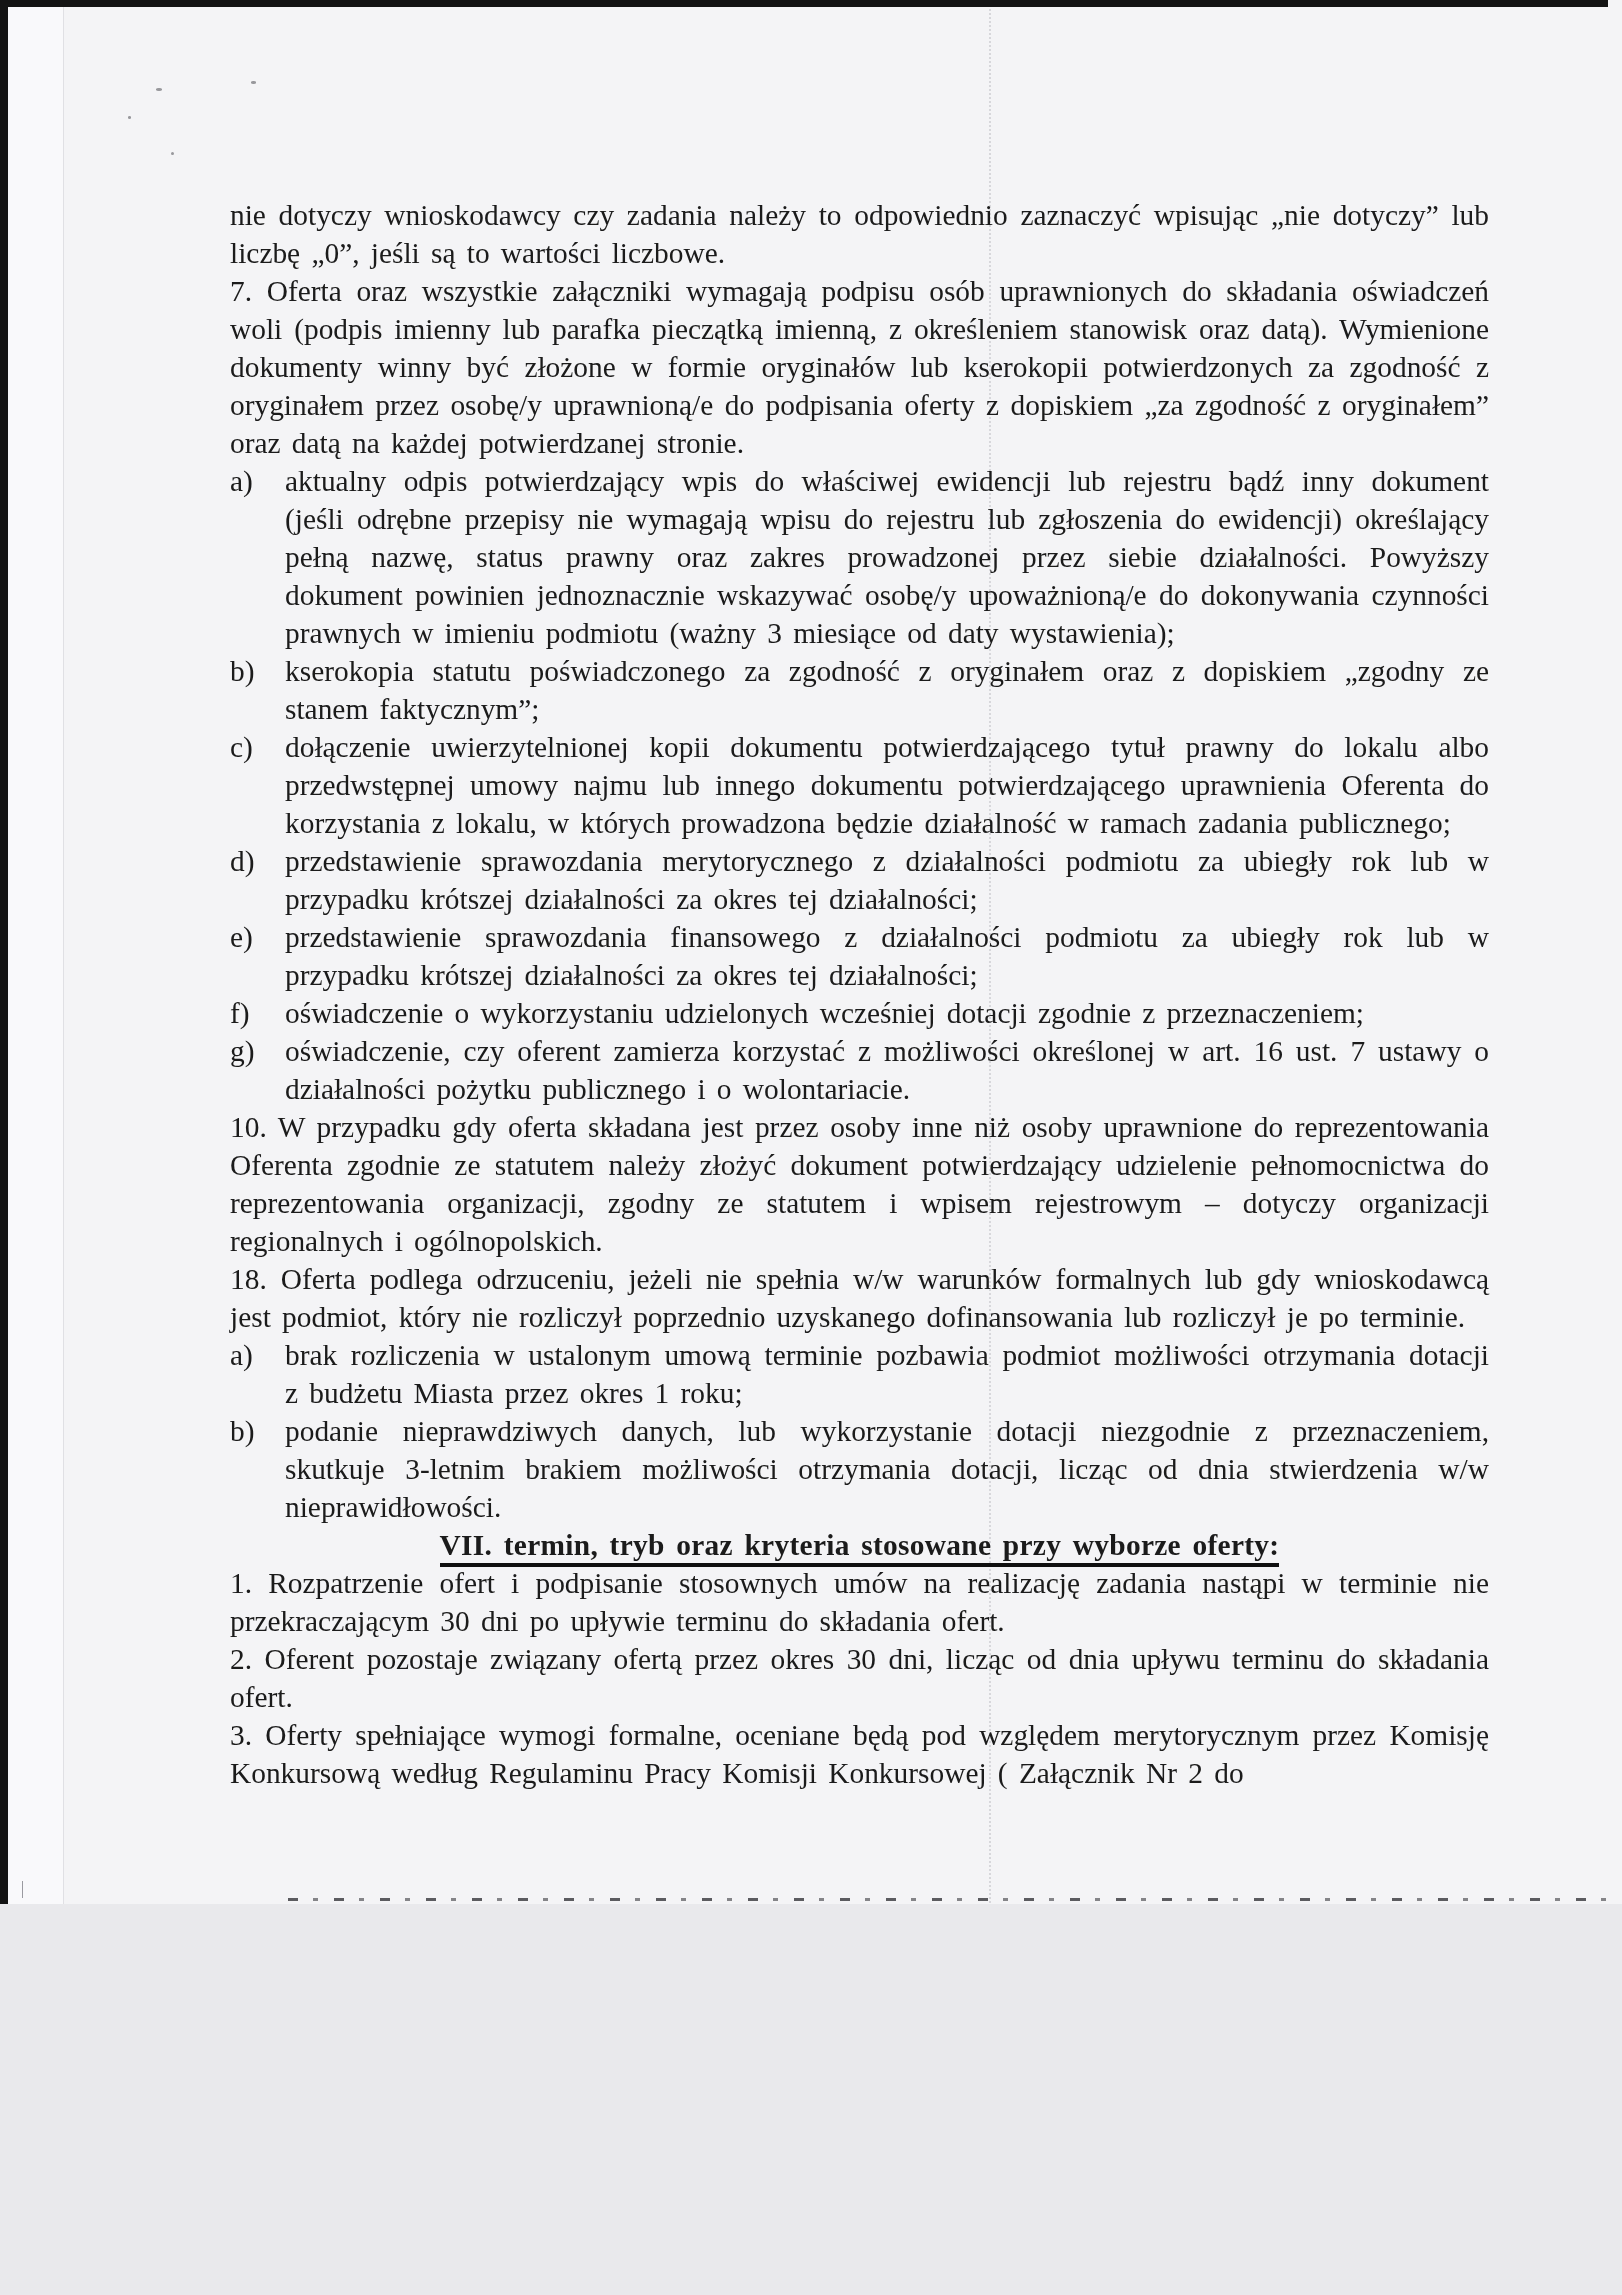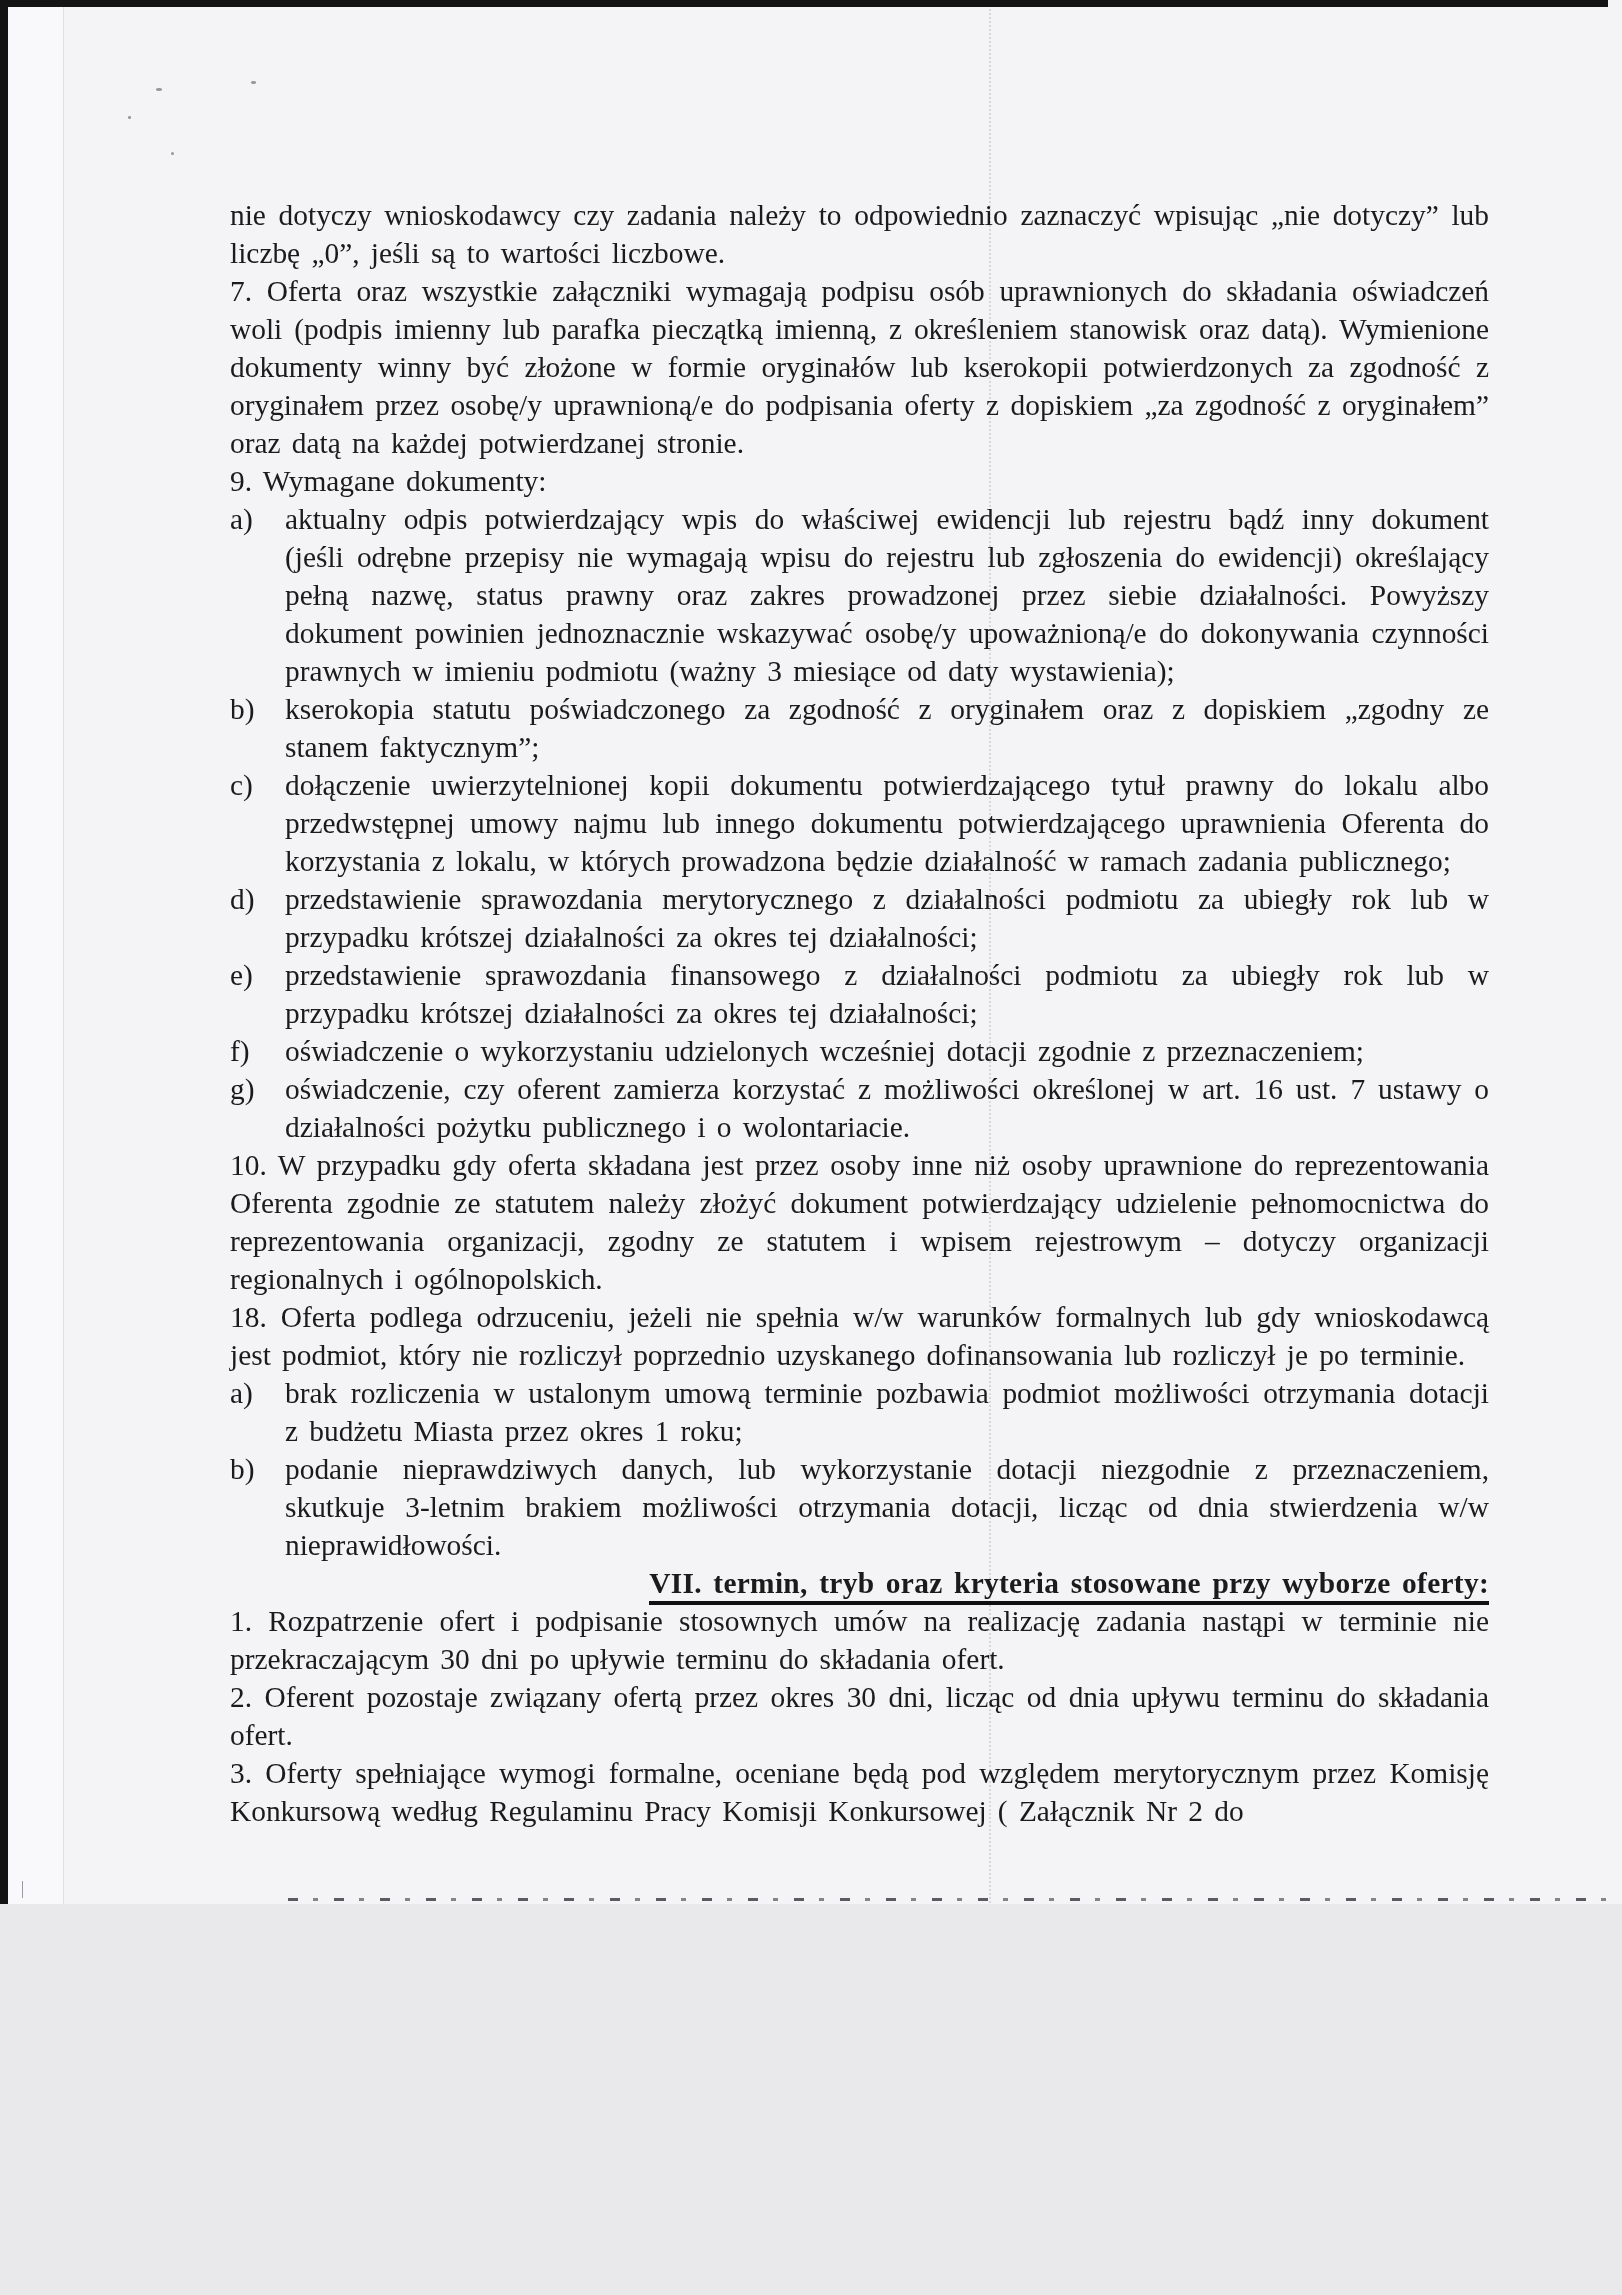--- a/index.html
+++ b/index.html
@@ -71,21 +71,21 @@
   .para, .item, .heading { margin: 0; }
   .item {
     padding-left: 55px;
     text-indent: -55px;
   }
   .marker {
     display: inline-block;
     width: 55px;
     text-indent: 0;
   }
-  .heading { text-align: right; }
+  .heading { text-align: center; }
   .heading-text {
     font-weight: 700;
     letter-spacing: 0.3px;
     border-bottom: 4.6px solid #101010;
     padding-bottom: 2px;
   }
   
   .speck { position: absolute; background: rgba(60,60,65,0.5); border-radius: 50%; }
   .speck.s1 { left: 156px; top: 88px; width: 5.9px; height: 2.6px; }
   .speck.s2 { left: 251px; top: 81px; width: 4.6px; height: 2.6px; }
@@ -103,21 +103,20 @@
   <div class="edge-bottom-dashes"></div>
   <div class="edge-tick"></div>
   <div class="speck s1"></div>
   <div class="speck s2"></div>
   <div class="speck s3"></div>
   <div class="speck s4"></div>
 
   <div class="text-block">
       <div class="para">nie dotyczy wnioskodawcy czy zadania należy to odpowiednio zaznaczyć wpisując „nie dotyczy” lub liczbę „0”, jeśli są to wartości liczbowe.</div>
       <div class="para">7. Oferta oraz wszystkie załączniki wymagają podpisu osób uprawnionych do składania oświadczeń woli (podpis imienny lub parafka pieczątką imienną, z określeniem stanowisk oraz datą). Wymienione dokumenty winny być złożone w formie oryginałów lub kserokopii potwierdzonych za zgodność z oryginałem przez osobę/y uprawnioną/e do podpisania oferty z dopiskiem „za zgodność z oryginałem” oraz datą na każdej potwierdzanej stronie.</div>
-      <div class="para">9. Wymagane dokumenty:</div>
       <div class="item"><span class="marker">a)</span>aktualny odpis potwierdzający wpis do właściwej ewidencji lub rejestru bądź inny dokument (jeśli odrębne przepisy nie wymagają wpisu do rejestru lub zgłoszenia do ewidencji) określający pełną nazwę, status prawny oraz zakres prowadzonej przez siebie działalności. Powyższy dokument powinien jednoznacznie wskazywać osobę/y upoważnioną/e do dokonywania czynności prawnych w imieniu podmiotu (ważny 3 miesiące od daty wystawienia);</div>
       <div class="item"><span class="marker">b)</span>kserokopia statutu poświadczonego za zgodność z oryginałem oraz z dopiskiem „zgodny ze stanem faktycznym”;</div>
       <div class="item"><span class="marker">c)</span>dołączenie uwierzytelnionej kopii dokumentu potwierdzającego tytuł prawny do lokalu albo przedwstępnej umowy najmu lub innego dokumentu potwierdzającego uprawnienia Oferenta do korzystania z lokalu, w których prowadzona będzie działalność w ramach zadania publicznego;</div>
       <div class="item"><span class="marker">d)</span>przedstawienie sprawozdania merytorycznego z działalności podmiotu za ubiegły rok lub w przypadku krótszej działalności za okres tej działalności;</div>
       <div class="item"><span class="marker">e)</span>przedstawienie sprawozdania finansowego z działalności podmiotu za ubiegły rok lub w przypadku krótszej działalności za okres tej działalności;</div>
       <div class="item"><span class="marker">f)</span>oświadczenie o wykorzystaniu udzielonych wcześniej dotacji zgodnie z przeznaczeniem;</div>
       <div class="item"><span class="marker">g)</span>oświadczenie, czy oferent zamierza korzystać z możliwości określonej w art. 16 ust. 7 ustawy o działalności pożytku publicznego i o wolontariacie.</div>
       <div class="para">10. W przypadku gdy oferta składana jest przez osoby inne niż osoby uprawnione do reprezentowania Oferenta zgodnie ze statutem należy złożyć dokument potwierdzający udzielenie pełnomocnictwa do reprezentowania organizacji, zgodny ze statutem i wpisem rejestrowym – dotyczy organizacji regionalnych i ogólnopolskich.</div>
       <div class="para">18. Oferta podlega odrzuceniu, jeżeli nie spełnia w/w warunków formalnych lub gdy wnioskodawcą jest podmiot, który nie rozliczył poprzednio uzyskanego dofinansowania lub rozliczył je po terminie.</div>
       <div class="item"><span class="marker">a)</span>brak rozliczenia w ustalonym umową terminie pozbawia podmiot możliwości otrzymania dotacji z budżetu Miasta przez okres 1 roku;</div>

